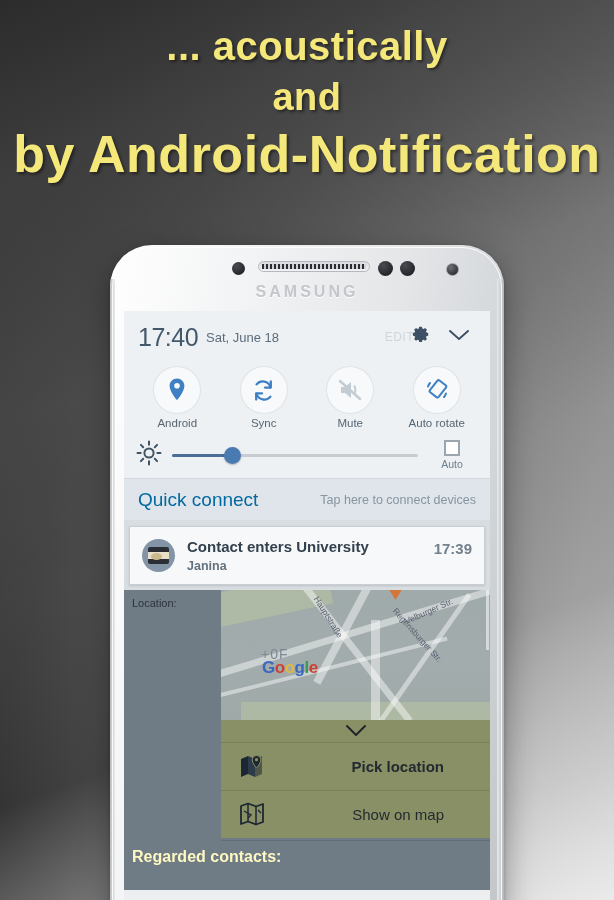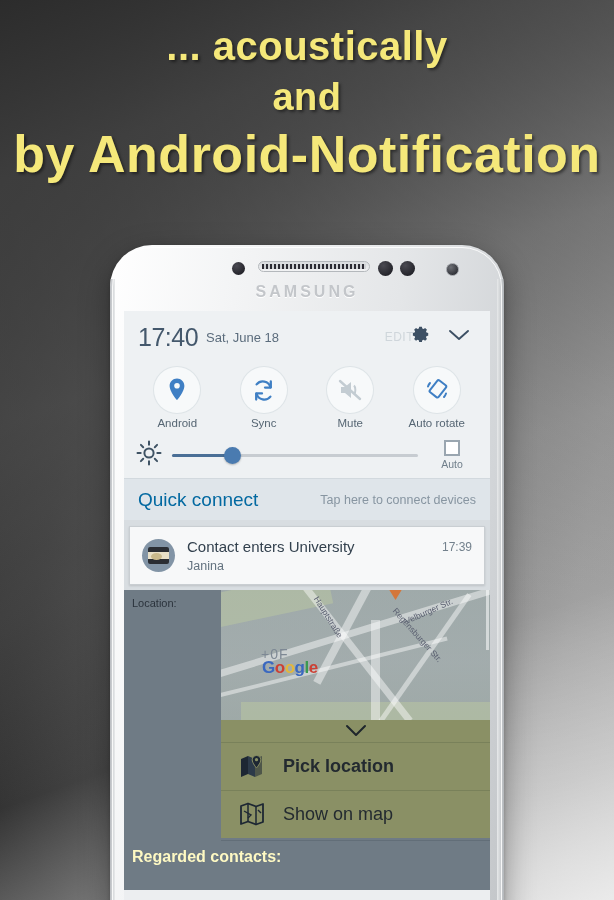--- a/index.html
+++ b/index.html
@@ -117,21 +117,21 @@
   .auto-label{ font-size:10.5px; color:#6f7e8a;}
 
   .qconnect{
     display:flex; align-items:center; height:42px; padding:0 14px;
     background:#dfe5ea; border-top:1px solid #d2d9de;
   }
   .qc-title{ font-size:19px; color:#0369a1; }
   .qc-hint{ margin-left:auto; font-size:12.5px; color:#8795a1; }
 
   
-  .notif-zone{ position:relative; background:#d8dde1; padding:6px 5px 5px 5px; }
+  .notif-zone{ position:relative; background:#d8dde1; padding:6px 5px 5px 5px;font-weight:bold; }
   .notif{
     background:#f7f8f9; border:1px solid #c9ced2;
     display:flex; align-items:center; padding:11px 12px;
     box-shadow:0 1px 2px rgba(0,0,0,0.12);
   }
   .avatar{
     width:33px; height:33px; border-radius:50%;
     background:#8294a6; display:flex; align-items:center; justify-content:center;
     flex-shrink:0; margin-right:12px;
   }
@@ -140,21 +140,21 @@
     background:linear-gradient(#2a2d33 0 28%, #e8e0c8 28% 72%, #2a2d33 72% 100%);
     position:relative; overflow:hidden;
   }
   .avatar-img::after{
     content:""; position:absolute; left:3px; bottom:4px; width:11px; height:7px;
     border-radius:50%; background:#c9b98c;
   }
   .notif-text{ flex:1; min-width:0; }
   .notif-title{ font-size:15px; color:#33414e; line-height:1.25; }
   .notif-sub{ font-size:12.5px; color:#63727f; margin-top:2px; }
-  .notif-time{ font-size:12px; color:#73818d; margin-left:10px; align-self:flex-start; margin-top:2px;}
+  .notif-time{ font-size:15px; color:#73818d; margin-left:10px; align-self:flex-start; margin-top:2px;}
 
   
   .app-body{ position:relative; height:300px; background:#6f7b85; }
   .map{
     position:absolute; left:97px; top:0; right:0; height:130px;
     background:
       linear-gradient(rgba(120,132,142,0.55),rgba(120,132,142,0.55)),
       linear-gradient(180deg,#cfd8cc 0%,#d6ddd2 55%,#cdd6c6 100%);
     overflow:hidden;
   }
@@ -177,21 +177,21 @@
 
   .loc-label{ position:absolute; left:8px; top:7px; font-size:11px; color:#2b333c; }
 
   .btn-col{ position:absolute; left:97px; top:130px; right:0; }
   .chev-band{ height:22px; background:#8a9065; display:flex; align-items:center; justify-content:center;}
   .act-btn{
     height:48px; background:#8a9065; display:flex; align-items:center;
     border-top:1px solid #79815a;
   }
   .act-btn .ico{ width:62px; display:flex; align-items:center; justify-content:center;}
-  .act-btn .lbl{ flex:1; text-align:left; padding-right:46px; font-size:18px; color:#232a30;}
+  .act-btn .lbl{ flex:1; text-align:right; padding-right:46px; font-size:15px; color:#232a30;}
   .act-btn.primary .lbl{ font-weight:bold; }
 
   .below-band{ position:absolute; left:97px; top:250px; right:0; height:46px; background:#6f7b85;
     border-top:1px solid #626e78;}
   .reg-contacts{ position:absolute; left:8px; top:258px; font-size:16px; font-weight:bold; color:#fef9c3;}
 
   .scrollbar{ position:absolute; right:1px; top:0; width:3px; height:60px; background:rgba(255,255,255,0.55);}
 </style>
 </head>
 <body>

